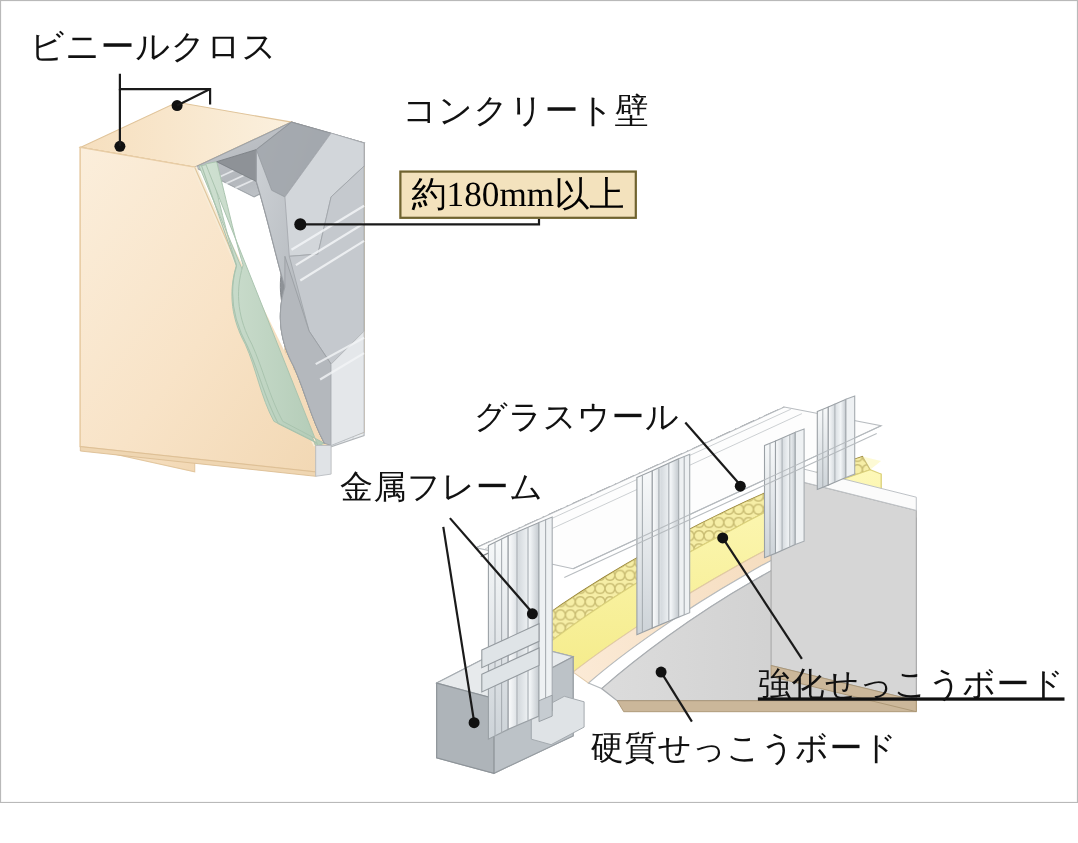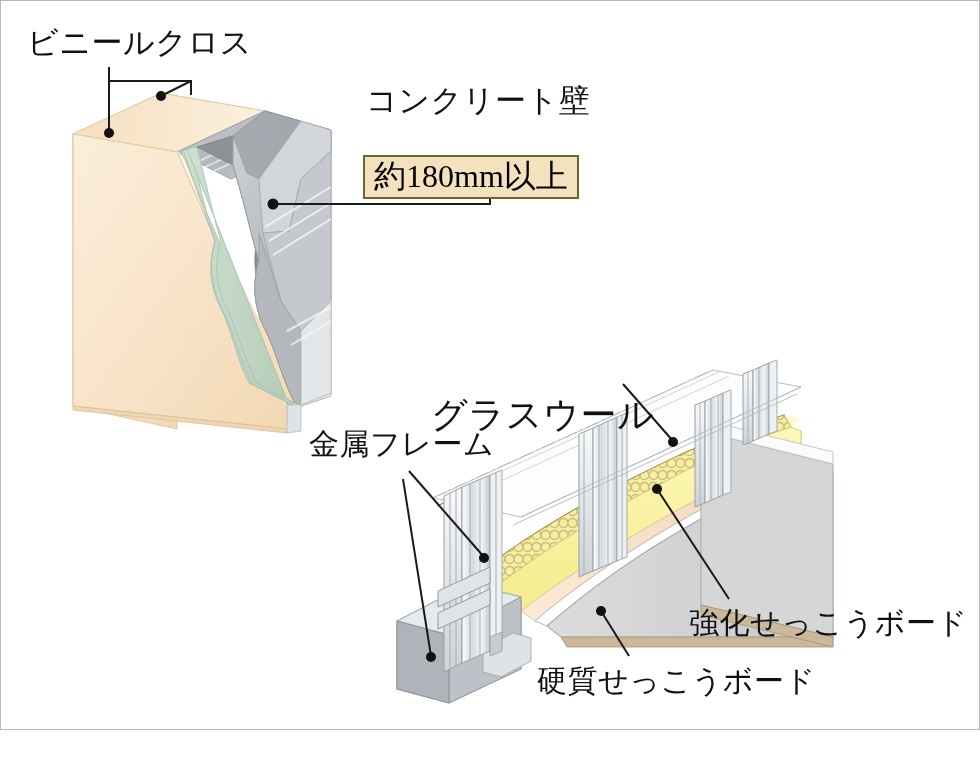--- a/index.html
+++ b/index.html
@@ -28,23 +28,23 @@
     font-size:32px;
     color:#000000;
     background:#f3e2bd;
     border:2px solid #6f6330;
     padding:3px 9px 5px 9px;
     white-space:nowrap;
     line-height:1;
     font-family:"Liberation Serif","DejaVu Serif",serif;
     margin-top:23px;
   }
-  .lbl-glasswool{left:430px;top:364px;font-size:36px;margin-top:32px;}
+  .lbl-glasswool{left:430px;top:364px;font-size:30px;}
   .lbl-metalframe{left:308px;top:428px;font-size:30px;font-family:Liberation Serif, serif;}
-  .lbl-reinforced{left:688px;top:607px;font-size:30px;}
+  .lbl-reinforced{left:688px;top:607px;font-size:30px;text-decoration:underline;}
   .lbl-hard{left:508px;top:665px;font-size:30px;margin-left:28px;}
 </style>
 </head>
 <body>
 
 <div id="page">
 
   <svg id="art" viewBox="0 0 980 766">
     <defs>
       <linearGradient id="gVinylFace" x1="0" y1="0" x2="1" y2="1">

